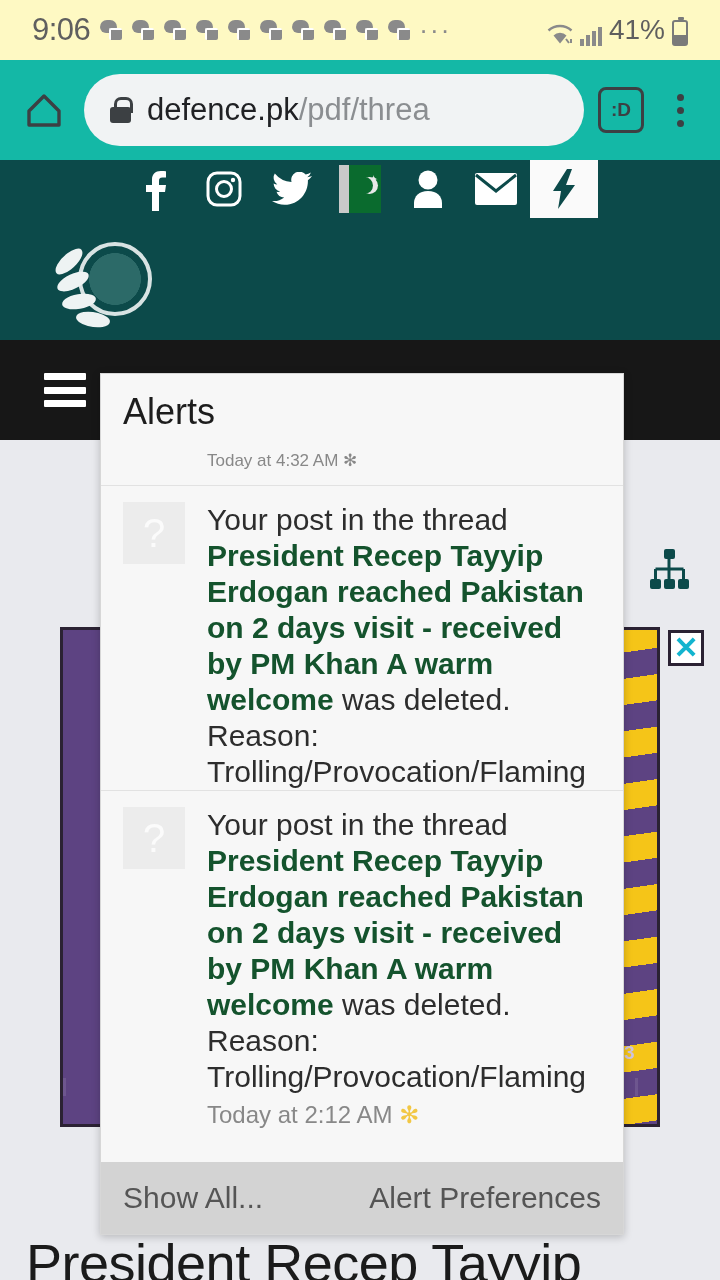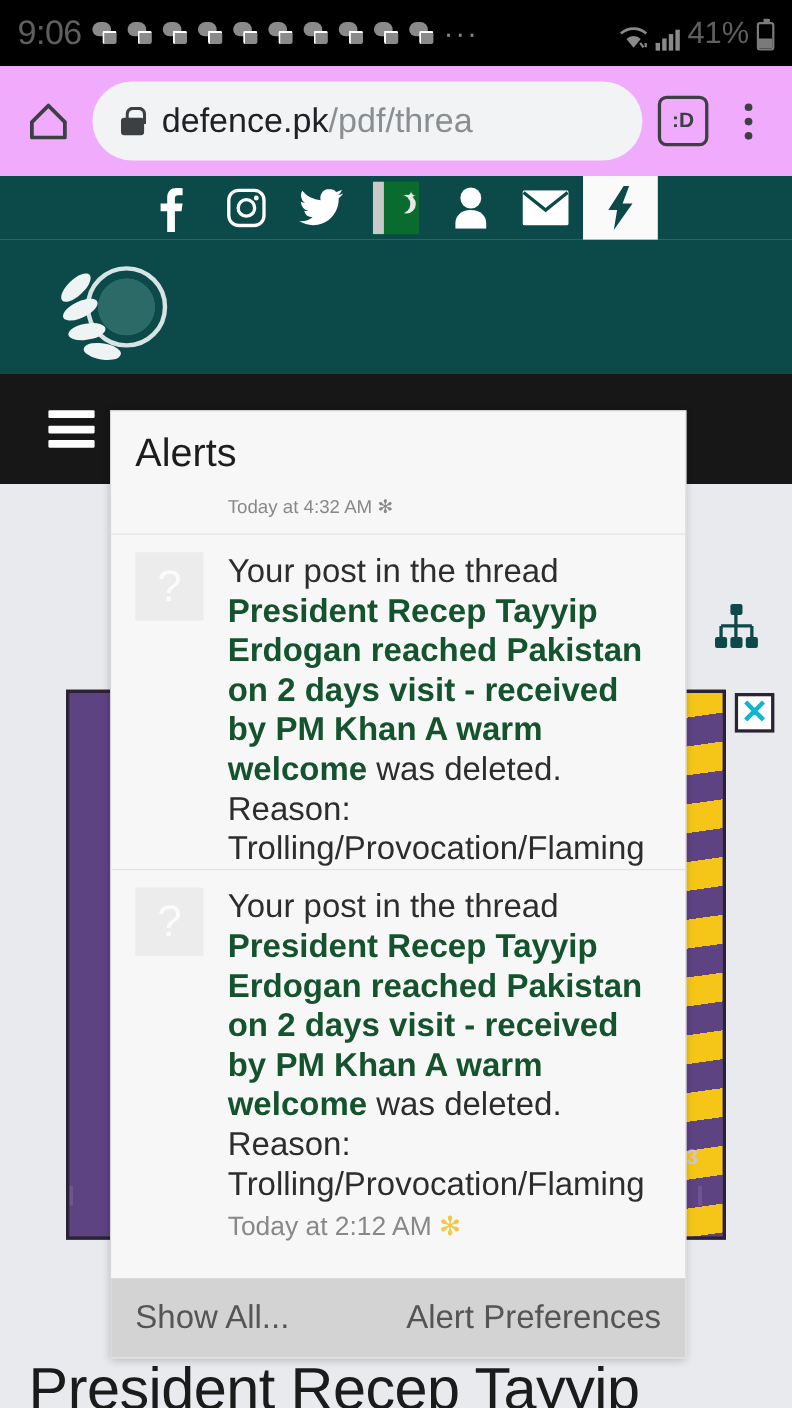--- a/index.html
+++ b/index.html
@@ -7,22 +7,22 @@
     width: 720px; height: 1280px;
     font-family: "Liberation Sans", sans-serif;
     background: #ffffff;
     overflow: hidden;
   }
   #screen { position: relative; width: 720px; height: 1280px; overflow: hidden; background:#ffffff; }
 
   
   .statusbar {
     position: absolute; top: 0; left: 0; width: 720px; height: 60px;
-    background: #000000; display: flex; align-items: center;
-    padding: 0 16px; color: #6b6b6b;
+    background: #fef9c3; display: flex; align-items: center;
+    padding: 0 32px; color: #6b6b6b;
   }
   .clock { font-size: 31px; color: #5f5f5f; letter-spacing: -0.5px; margin-right: 10px; }
   .notif-icons { display: flex; align-items: center; gap: 9px; }
   .chat-ic { width: 23px; height: 20px; position: relative; display:inline-block; }
   .chat-ic::before {
     content:""; position:absolute; left:0; top:0; width:17px; height:13px;
     background:#8a8a8a; border-radius:8px 8px 7px 7px;
   }
   .chat-ic::after {
     content:""; position:absolute; left:9px; top:8px; width:11px; height:10px;
@@ -37,21 +37,21 @@
   .batt {
     width: 16px; height: 26px; border: 2px solid #7a7a7a; border-radius: 3px;
     position: relative; display:inline-block;
   }
   .batt::before { content:""; position:absolute; top:-5px; left:4px; width:6px; height:3px; background:#7a7a7a; border-radius:1px;}
   .batt::after { content:""; position:absolute; bottom:0; left:0; right:0; height:42%; background:#7a7a7a; }
 
   
   .chrome {
     position: absolute; top: 60px; left: 0; width: 720px; height: 100px;
-    background: #f0abfc; display: flex; align-items: center; padding: 0 22px;
+    background: #14b8a6; display: flex; align-items: center; padding: 0 22px;
   }
   .home-ic { width: 44px; height: 44px; position: relative; flex: 0 0 auto; }
   .omnibox {
     flex: 1 1 auto; height: 72px; margin: 0 14px 0 18px;
     background: #f1f3f4; border-radius: 36px; display: flex; align-items: center;
     padding: 0 26px; overflow: hidden;
   }
   .lock-ic { width: 21px; height: 26px; position: relative; flex:0 0 auto; margin-right: 16px; }
   .lock-ic::before {
     content:""; position:absolute; bottom:0; left:0; width:21px; height:16px;

